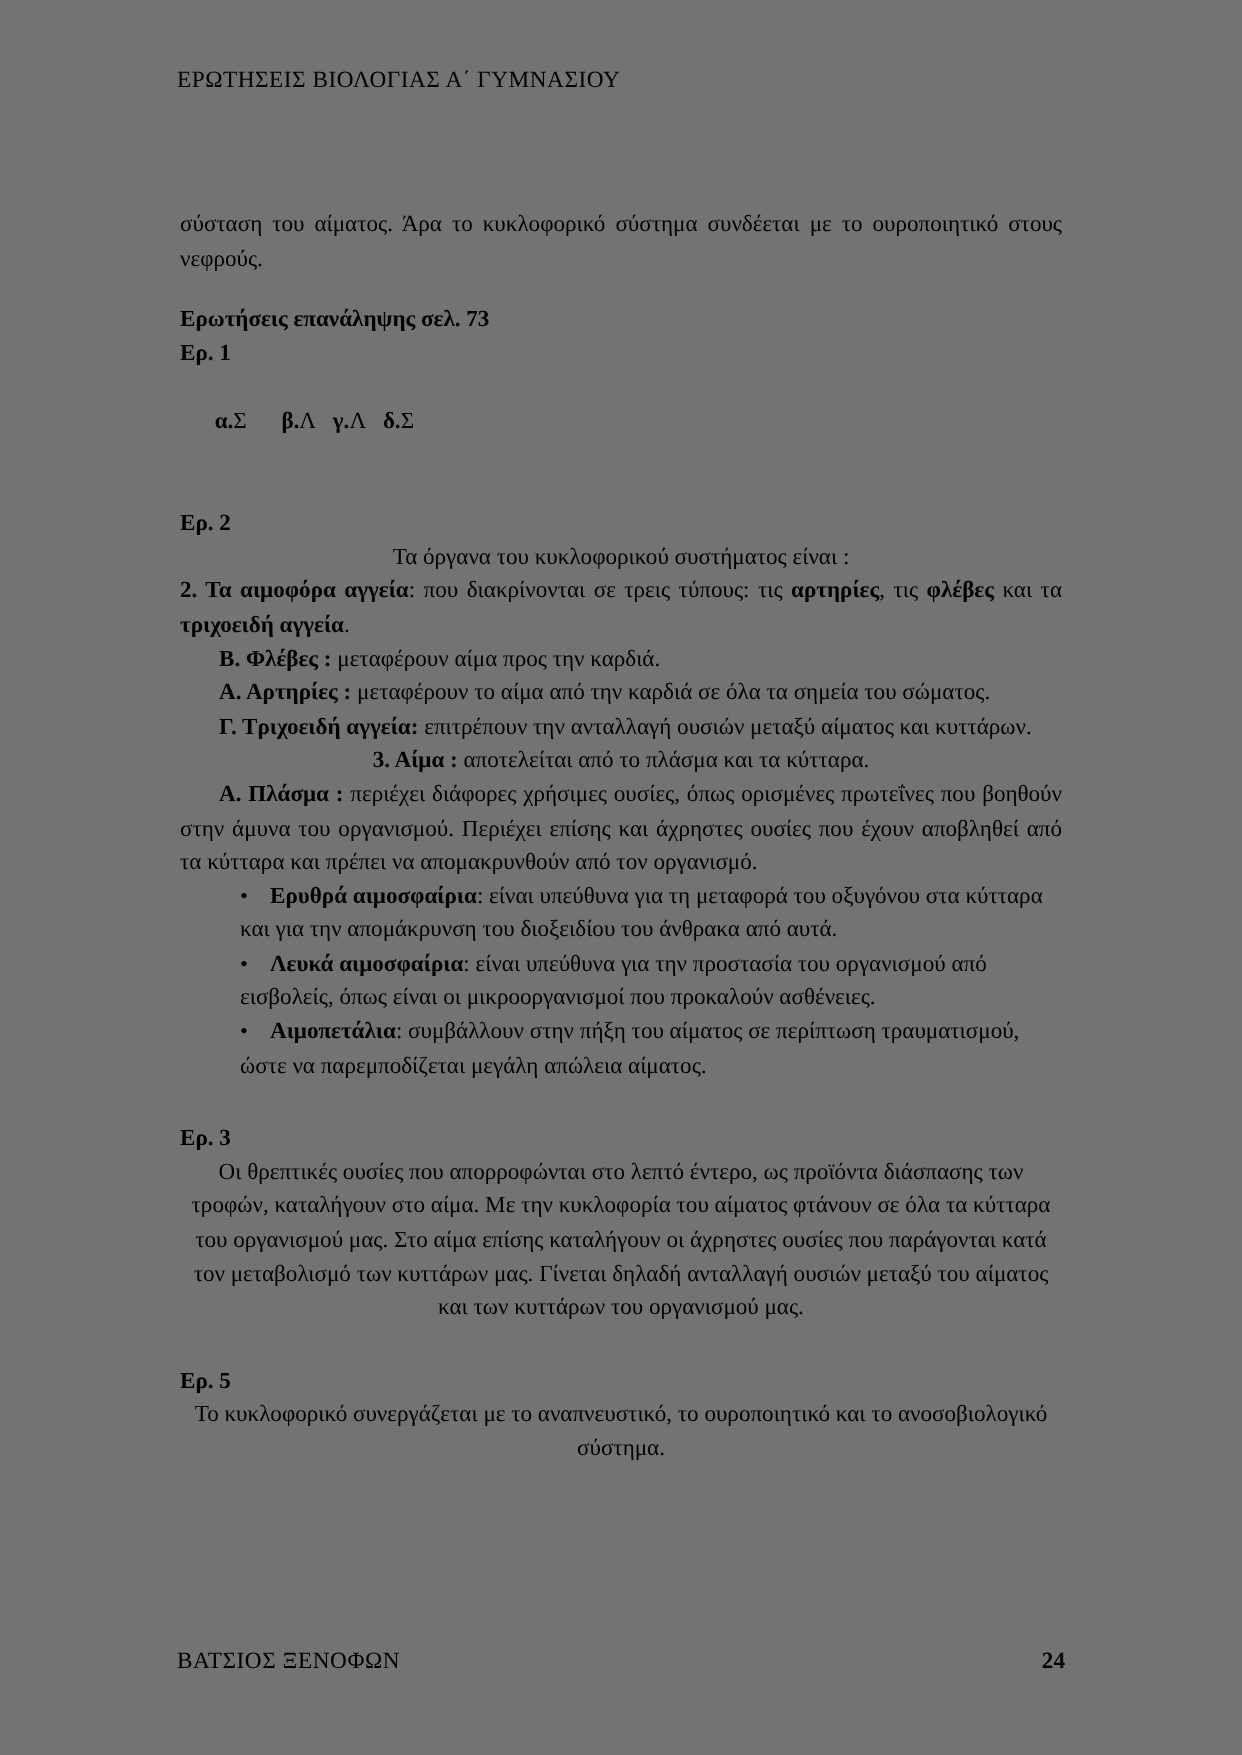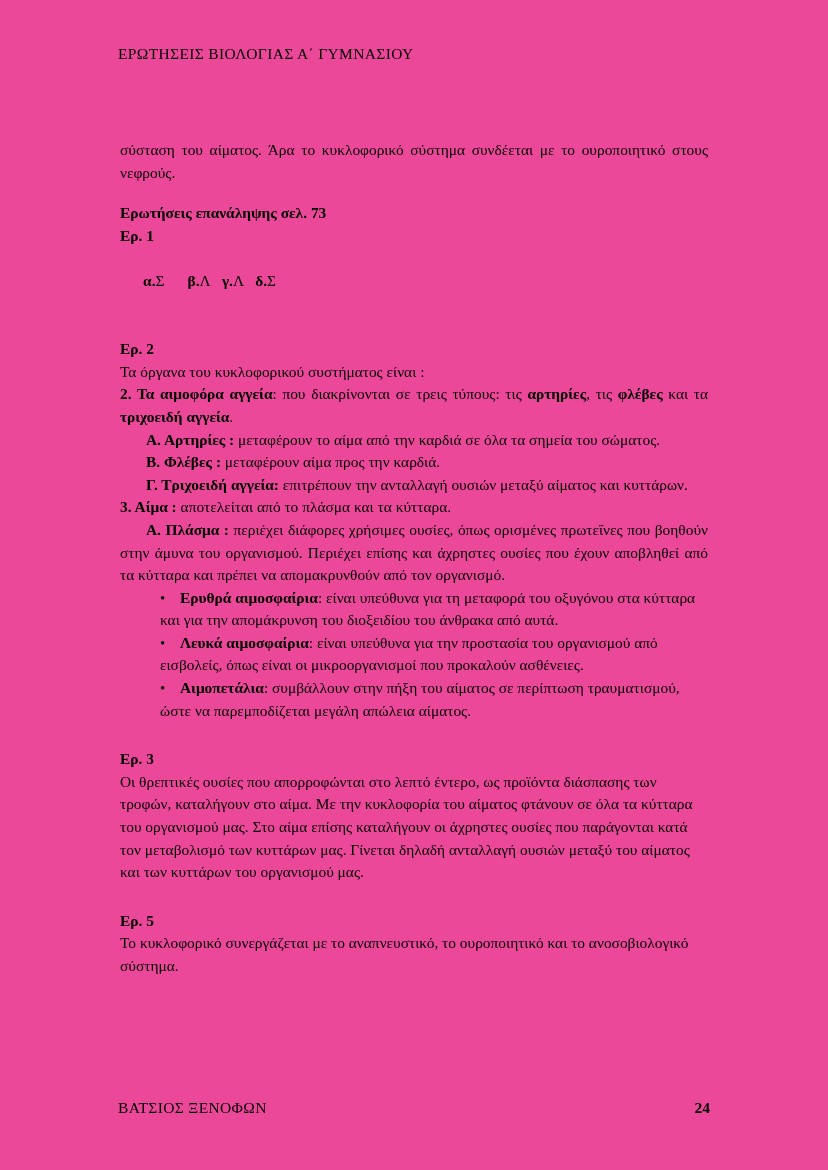--- a/index.html
+++ b/index.html
@@ -14,21 +14,21 @@
     position: relative;
     overflow: hidden;
     font-family: "Liberation Serif", "DejaVu Serif", serif;
     color: #000000;
     -webkit-font-smoothing: antialiased;
   }
 
   .page {
     position: absolute;
     inset: 0;
-    background: #ec4899;
+    background: #737373;
   }
 
   
   .running-header {
     position: absolute;
     left: 118px;
     top: 44px;
     width: 590px;
     font-size: 15.5px;
     letter-spacing: 0.35px;
@@ -42,21 +42,21 @@
     left: 120px;
     top: 96px;
     width: 588px;
     font-size: 15.4px;
     line-height: 22.6px;
     margin-top: 43px;
   }
 
   .para {
     margin: 0;
-    text-align: left;
+    text-align: center;
   }
   .para.justify {
     text-align: justify;
     text-align-last: left;
   }
   .gap-md { height: 18px; }
   .gap-lg { height: 23px; }
   .gap-xl { height: 26px; }
 
   b, .b {
@@ -162,23 +162,23 @@
 
     <div class="gap-lg"></div>
 
     <p class="qlabel">Ερ. 2</p>
 
     <p class="para">Τα όργανα του κυκλοφορικού συστήματος είναι :</p>
 
 
     <p class="para justify"><b>2. Τα αιμοφόρα αγγεία</b><span>: που διακρίνονται σε τρεις τύπους: τις </span><b>αρτηρίες</b><span>, τις </span><b>φλέβες</b><span> και τα </span><b>τριχοειδή αγγεία</b><span>.</span></p>
 
+    <p class="subitem"><b>Β. Φλέβες :</b><span> μεταφέρουν αίμα προς την καρδιά.</span></p>
+
     <p class="subitem justify-all"><b>Α. Αρτηρίες :</b><span> μεταφέρουν το αίμα από την καρδιά σε όλα τα σημεία του σώματος.</span></p>
-
-    <p class="subitem"><b>Β. Φλέβες :</b><span> μεταφέρουν αίμα προς την καρδιά.</span></p>
 
     <p class="subitem justify"><b>Γ. Τριχοειδή αγγεία:</b><span> επιτρέπουν την ανταλλαγή ουσιών μεταξύ αίματος και κυττάρων.</span></p>
 
     <p class="para"><b>3. Αίμα :</b><span> αποτελείται από το πλάσμα και τα κύτταρα.</span></p>
 
     <p class="subitem justify"><b>Α. Πλάσμα :</b><span> περιέχει διάφορες χρήσιμες ουσίες, όπως ορισμένες πρωτεΐνες που βοηθούν στην άμυνα του οργανισμού. Περιέχει επίσης και άχρηστες ουσίες που έχουν αποβληθεί από τα κύτταρα και πρέπει να απομακρυνθούν από τον οργανισμό.</span></p>
 
 
     <ul class="bullets">
       <li><span class="dot">•</span><b>Ερυθρά αιμοσφαίρια</b><span>: είναι υπεύθυνα για τη μεταφορά του οξυγόνου στα κύτταρα και για την απομάκρυνση του διοξειδίου του άνθρακα από αυτά.</span></li>

